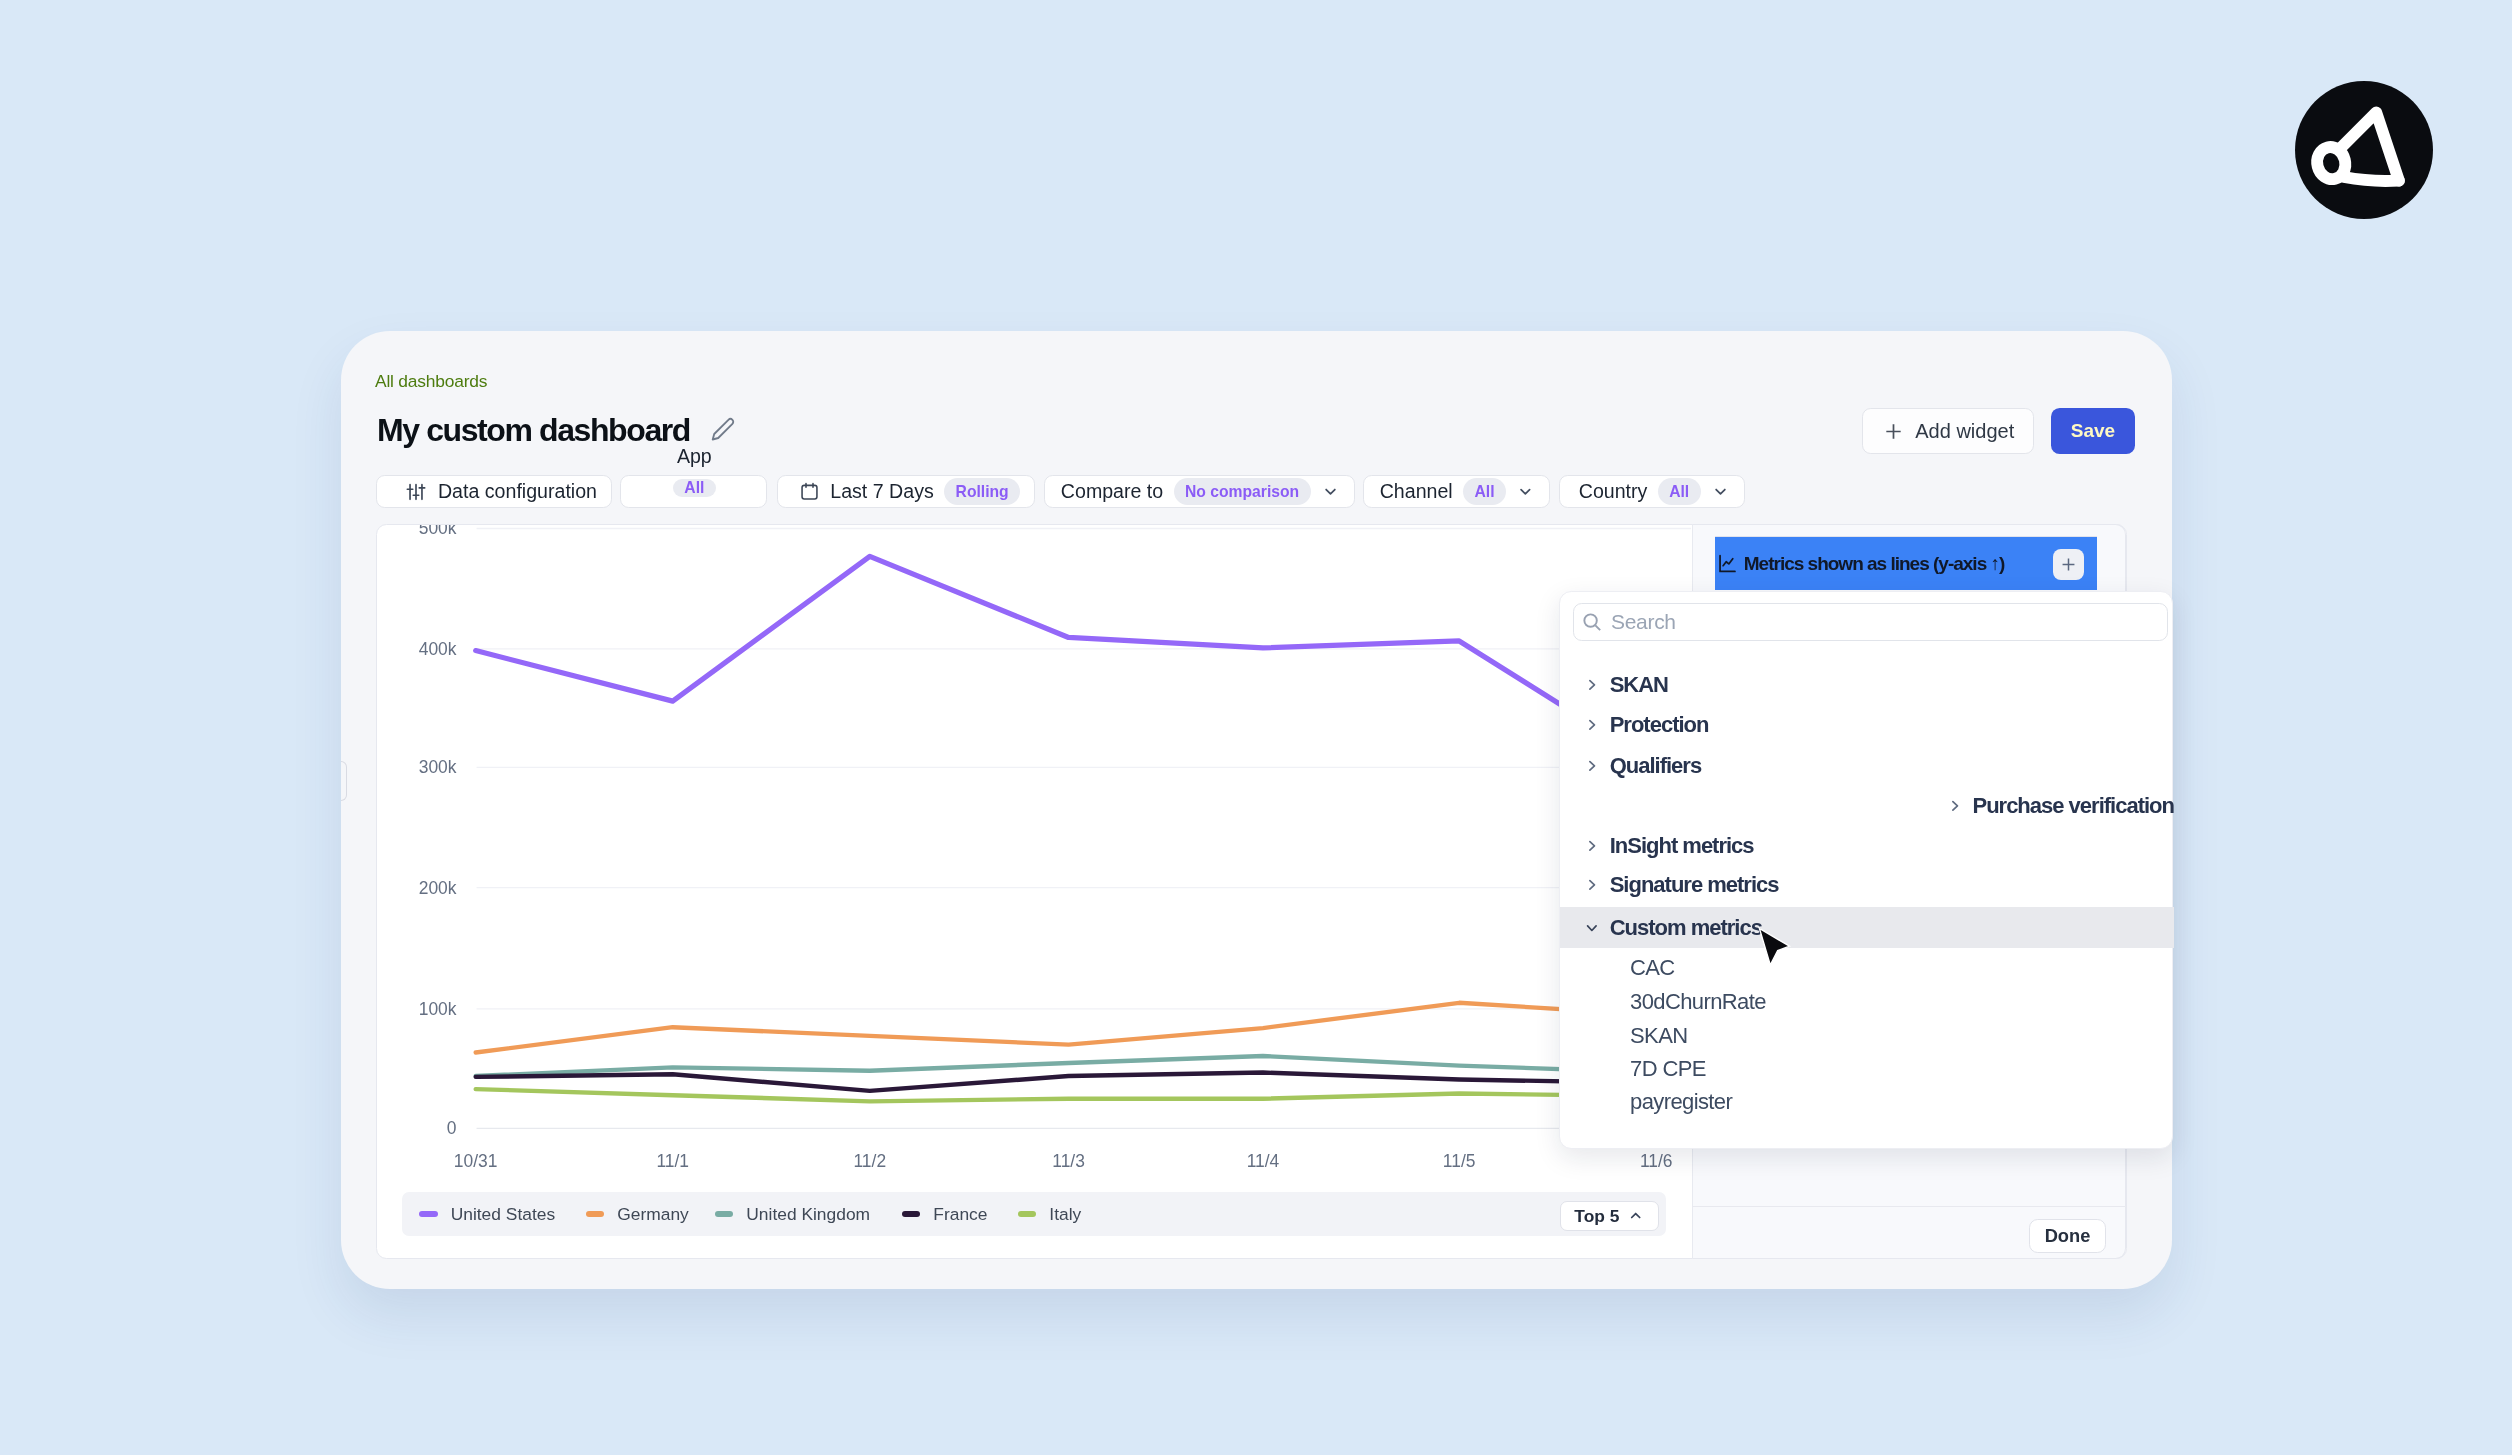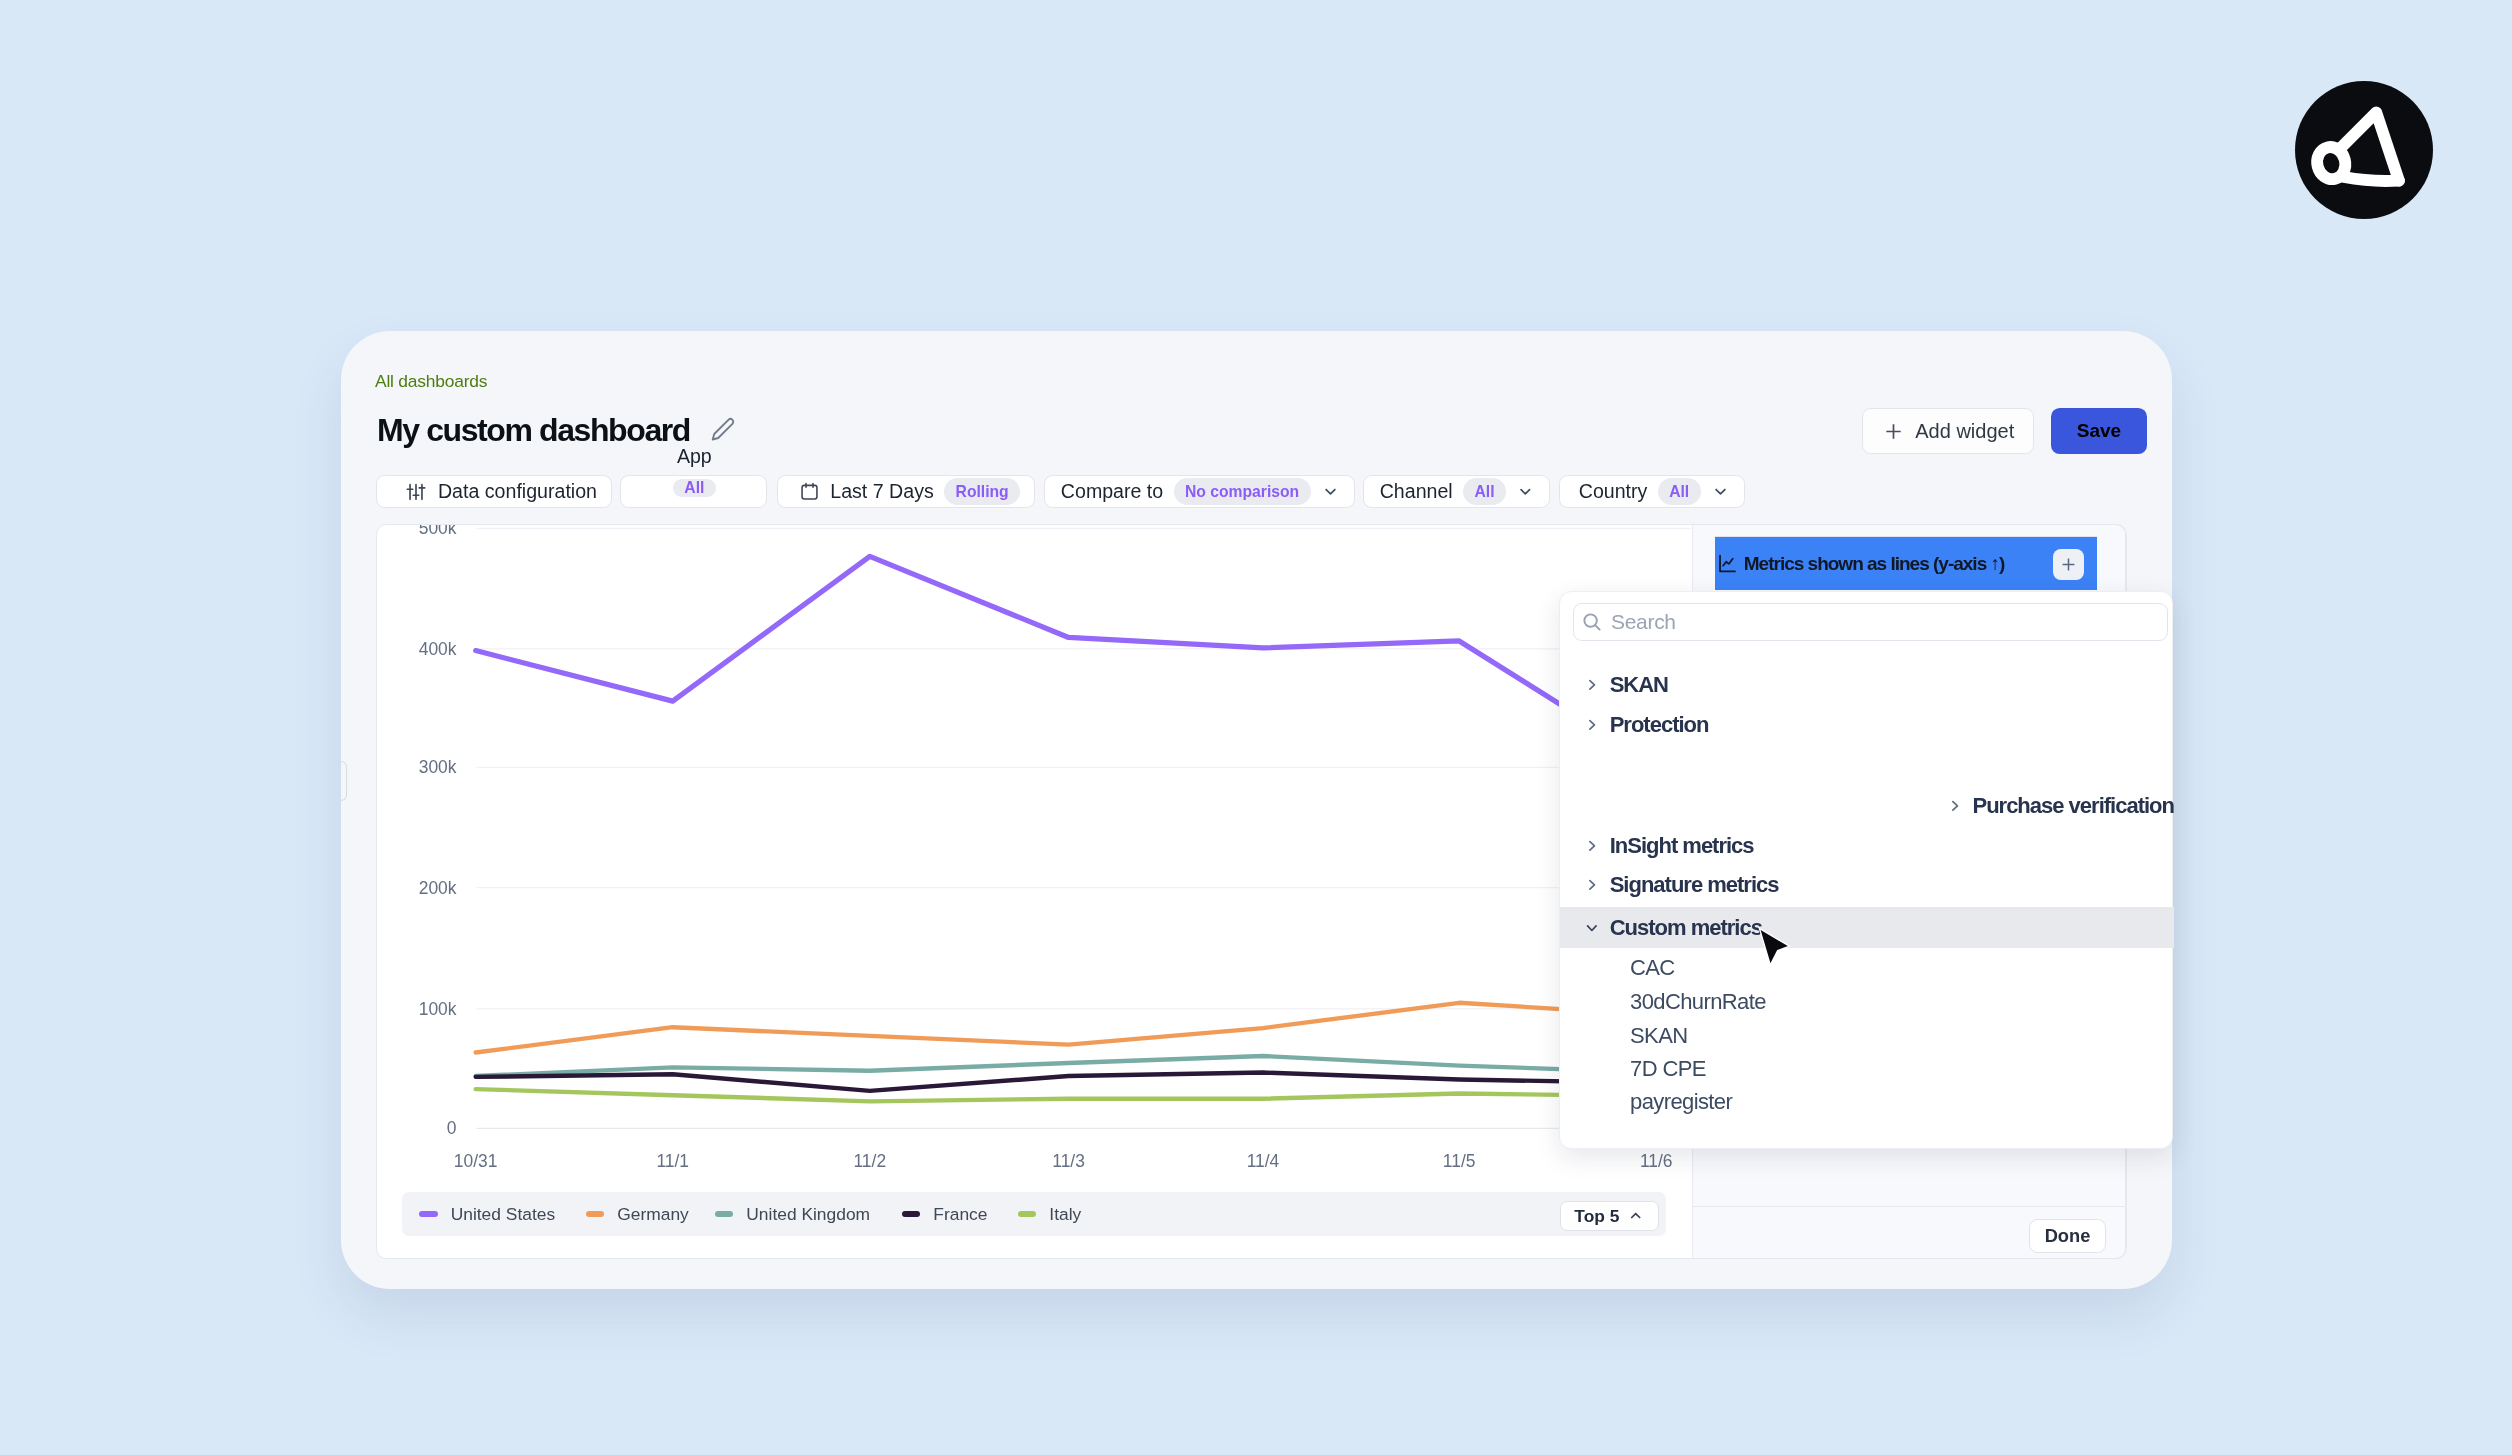--- a/index.html
+++ b/index.html
@@ -4,21 +4,21 @@
 <style>
   * { margin:0; padding:0; box-sizing:border-box; }
   html,body { width:2512px; height:1456px; }
   body { font-family:"Liberation Sans", sans-serif; background:#d9e8f7; position:relative; overflow:hidden; }
   .abs { position:absolute; }
   .card { left:341px; top:331px; width:1831px; height:958px; background:#f5f6f9; border-radius:49px; box-shadow:0 26px 52px rgba(30,60,120,.10); }
   .crumb { left:375px; top:371px; font-size:17.4px; color:#4d7c0f; letter-spacing:-0.2px; }
   .title { left:377px; top:412px; font-size:32px; font-weight:bold; color:#0c1117; letter-spacing:-1.4px; }
   .btn { display:flex; align-items:center; background:#fff; border:1.3px solid #e3e5eb; border-radius:8.7px; }
   .addw { left:1862px; top:408px; width:172px; height:46px; justify-content:center; gap:10.5px; font-size:20px; color:#2f3845; font-weight:500; background:#fdfdfe; }
-  .save { left:2051px; top:408px; width:96px; height:46px; background:#3a56dc; border-radius:8.7px; display:flex; align-items:center; justify-content:center; color:#000000; font-size:19px; font-weight:600; }
+  .save { left:2051px; top:408px; width:84px; height:46px; background:#3a56dc; border-radius:8.7px; display:flex; align-items:center; justify-content:center; color:#fef9c3; font-size:19px; font-weight:600; }
   .filter { top:475px; height:33px; padding:0 14px 0 15.7px; gap:10.5px; font-size:19.6px; color:#1c2430; font-weight:500; white-space:nowrap;justify-content:flex-end; }
   .pill { background:#e9ebf1; border-radius:14px; height:27px; display:flex; align-items:center; padding:0 11.3px; font-size:15.7px; color:#8b5cf6; font-weight:700; }
   .widget { left:376px; top:524px; width:1751px; height:735px; background:#fff; border:1.3px solid #e6e8ef; border-radius:10.5px; overflow:hidden; }
   .sidebar { left:1692px; top:524px; width:434px; height:735px; background:#f8f9fc; border:1.3px solid #e6e8ef; border-left:1.3px solid #e8eaf0; border-radius:0 10.5px 10.5px 0; }
   .shead { left:1715px; top:536px; width:382px; height:54px; background:#3b82f6; border-top:1.3px solid #e2e3ec; display:flex; align-items:center; padding-left:1.7px; gap:6.1px; font-size:19px; font-weight:bold; color:#101828; letter-spacing:-1px; }
   .plusbtn { left:2053px; top:549px; width:31px; height:31px; background:#eef0f5; border-radius:7.9px; display:flex; align-items:center; justify-content:center; }
   .sdiv { left:1692px; top:1206px; width:434px; height:1.3px; background:#e8e9ef; }
   .done { left:2029px; top:1219px; width:77px; height:34px; background:#fff; border:1.3px solid #e1e3ea; border-radius:8.7px; display:flex; align-items:center; justify-content:center; font-size:18.3px; font-weight:600; color:#27303f; }
   .legend { left:402px; top:1192px; width:1264px; height:44px; background:#f2f3f7; border-radius:7px; }
   .litem { position:absolute; top:0; height:44px; display:flex; align-items:center; gap:13px; font-size:17.4px; color:#3f4856; }
@@ -163,20 +163,23 @@
         <path d="M15 15l5 5"></path>
       </svg>
     Search
   </div>
   <div class="cat" style="top:73px;"><svg width="15.7" height="15.7" viewBox="0 0 24 24" fill="none" stroke="#5f6b80" stroke-width="2.6" stroke-linecap="round" stroke-linejoin="round">
         <path d="M9 5.5l7 6.5-7 6.5"></path>
       </svg>SKAN</div>
   <div class="cat" style="top:113px;"><svg width="15.7" height="15.7" viewBox="0 0 24 24" fill="none" stroke="#5f6b80" stroke-width="2.6" stroke-linecap="round" stroke-linejoin="round">
         <path d="M9 5.5l7 6.5-7 6.5"></path>
       </svg>Protection</div>
+  <div class="cat" style="top:154px;"><svg width="15.7" height="15.7" viewBox="0 0 24 24" fill="none" stroke="#5f6b80" stroke-width="2.6" stroke-linecap="round" stroke-linejoin="round">
+        <path d="M9 5.5l7 6.5-7 6.5"></path>
+      </svg>Qualifiers</div>
   <div class="cat" style="top:194px;justify-content:flex-end;"><svg width="15.7" height="15.7" viewBox="0 0 24 24" fill="none" stroke="#5f6b80" stroke-width="2.6" stroke-linecap="round" stroke-linejoin="round">
         <path d="M9 5.5l7 6.5-7 6.5"></path>
       </svg>Purchase verification</div>
   <div class="cat" style="top:234px;"><svg width="15.7" height="15.7" viewBox="0 0 24 24" fill="none" stroke="#5f6b80" stroke-width="2.6" stroke-linecap="round" stroke-linejoin="round">
         <path d="M9 5.5l7 6.5-7 6.5"></path>
       </svg>InSight metrics</div>
   <div class="cat" style="top:273px;"><svg width="15.7" height="15.7" viewBox="0 0 24 24" fill="none" stroke="#5f6b80" stroke-width="2.6" stroke-linecap="round" stroke-linejoin="round">
         <path d="M9 5.5l7 6.5-7 6.5"></path>
       </svg>Signature metrics</div>
   <div class="cat hl" style="top:315px; height:41px;"><svg width="15.7" height="15.7" viewBox="0 0 24 24" fill="none" stroke="#39445a" stroke-width="2.6" stroke-linecap="round" stroke-linejoin="round">

